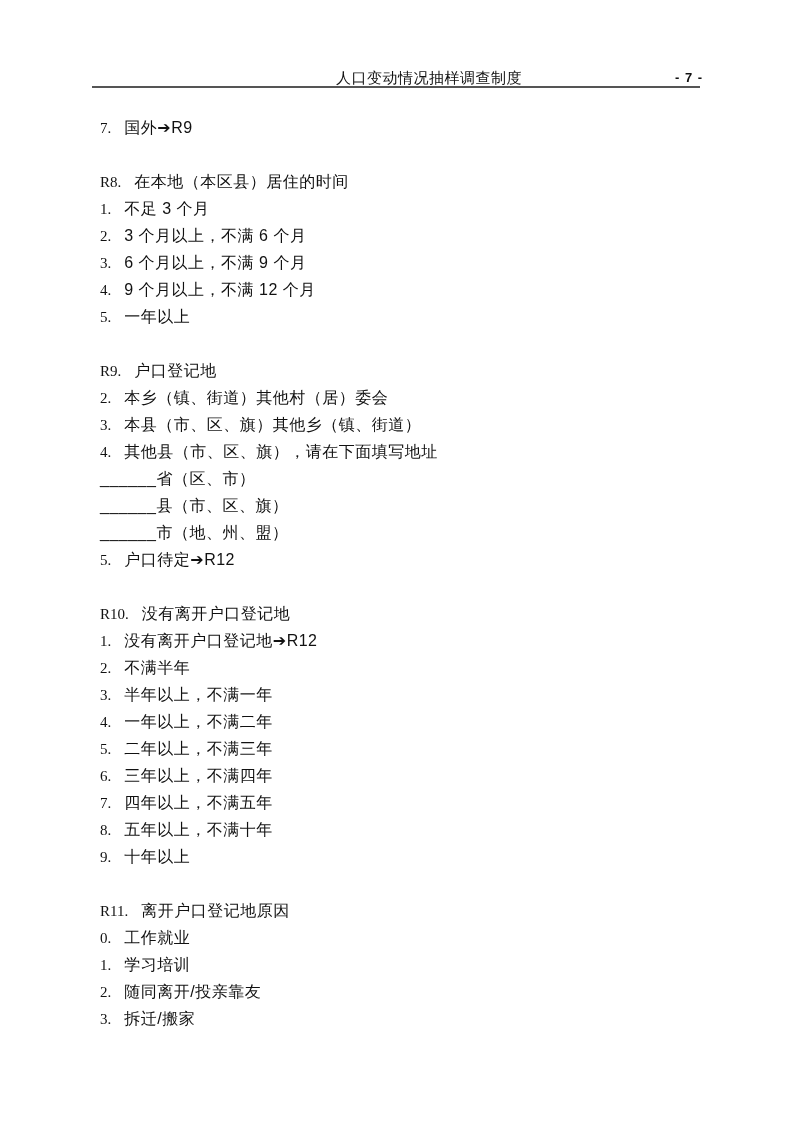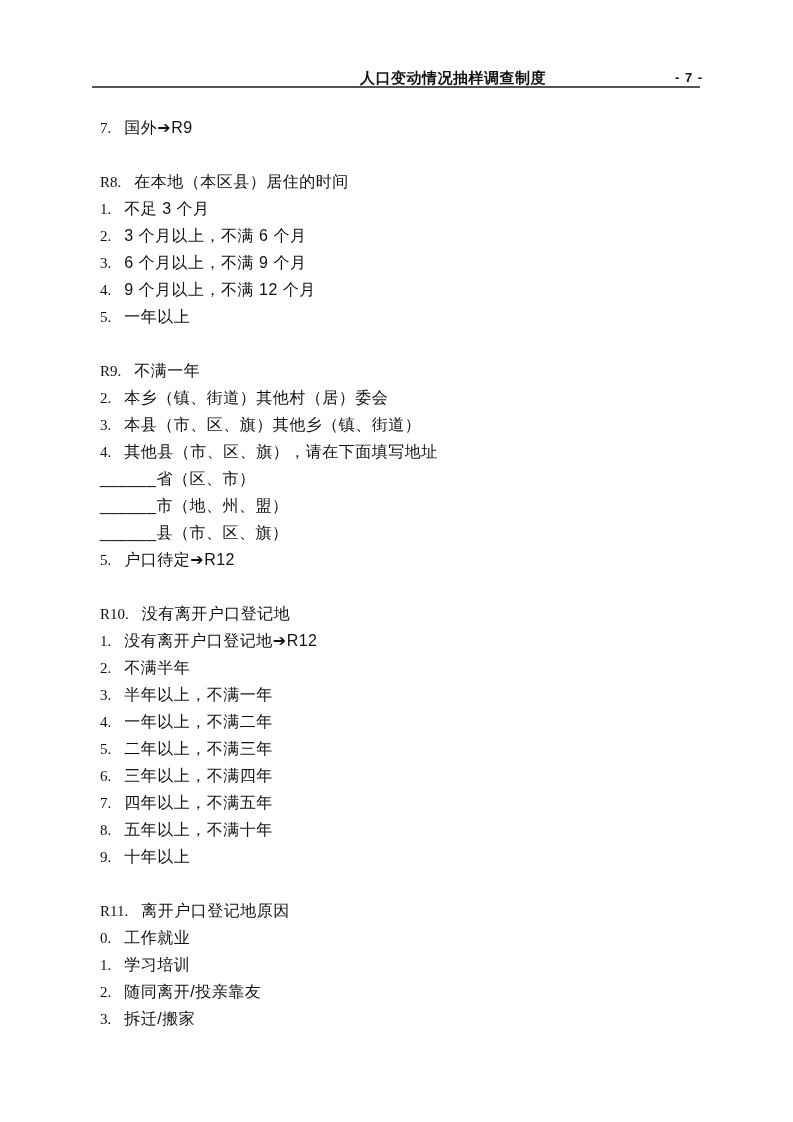--- a/index.html
+++ b/index.html
@@ -15,24 +15,23 @@
     background: #ffffff;
     font-family: "Liberation Sans", sans-serif;
     color: #111111;
     overflow: hidden;
   }
   .header-title {
     position: absolute;
     left: 336px;
     top: 69px;
     font-size: 15px;
-    font-weight: bold;
+    font-weight: normal;
     letter-spacing: 0.5px;
     white-space: nowrap;
-    margin-left: 24px;
   }
   .header-page-num {
     position: absolute;
     left: 675px;
     top: 70px;
     font-size: 13px;
     font-weight: bold;
     letter-spacing: 1px;
     white-space: nowrap;
   }
@@ -81,27 +80,27 @@
   <div class="content" id="content">
       <div class="line"><span class="label">7.</span><span class="txt">国外➔R9</span></div>
       <div class="spacer"></div>
       <div class="line"><span class="label">R8.</span><span class="txt">在本地（本区县）居住的时间</span></div>
       <div class="line"><span class="label">1.</span><span class="txt">不足 3 个月</span></div>
       <div class="line"><span class="label">2.</span><span class="txt">3 个月以上，不满 6 个月</span></div>
       <div class="line"><span class="label">3.</span><span class="txt">6 个月以上，不满 9 个月</span></div>
       <div class="line"><span class="label">4.</span><span class="txt">9 个月以上，不满 12 个月</span></div>
       <div class="line"><span class="label">5.</span><span class="txt">一年以上</span></div>
       <div class="spacer"></div>
-      <div class="line"><span class="label">R9.</span><span class="txt">不满一年</span></div>
+      <div class="line"><span class="label">R9.</span><span class="txt">户口登记地</span></div>
       <div class="line"><span class="label">2.</span><span class="txt">本乡（镇、街道）其他村（居）委会</span></div>
       <div class="line"><span class="label">3.</span><span class="txt">本县（市、区、旗）其他乡（镇、街道）</span></div>
       <div class="line"><span class="label">4.</span><span class="txt">其他县（市、区、旗），请在下面填写地址</span></div>
       <div class="line"><span class="txt">______省（区、市）</span></div>
+      <div class="line"><span class="txt">______县（市、区、旗）</span></div>
       <div class="line"><span class="txt">______市（地、州、盟）</span></div>
-      <div class="line"><span class="txt">______县（市、区、旗）</span></div>
       <div class="line"><span class="label">5.</span><span class="txt">户口待定➔R12</span></div>
       <div class="spacer"></div>
       <div class="line"><span class="label">R10.</span><span class="txt">没有离开户口登记地</span></div>
       <div class="line"><span class="label">1.</span><span class="txt">没有离开户口登记地➔R12</span></div>
       <div class="line"><span class="label">2.</span><span class="txt">不满半年</span></div>
       <div class="line"><span class="label">3.</span><span class="txt">半年以上，不满一年</span></div>
       <div class="line"><span class="label">4.</span><span class="txt">一年以上，不满二年</span></div>
       <div class="line"><span class="label">5.</span><span class="txt">二年以上，不满三年</span></div>
       <div class="line"><span class="label">6.</span><span class="txt">三年以上，不满四年</span></div>
       <div class="line"><span class="label">7.</span><span class="txt">四年以上，不满五年</span></div>

